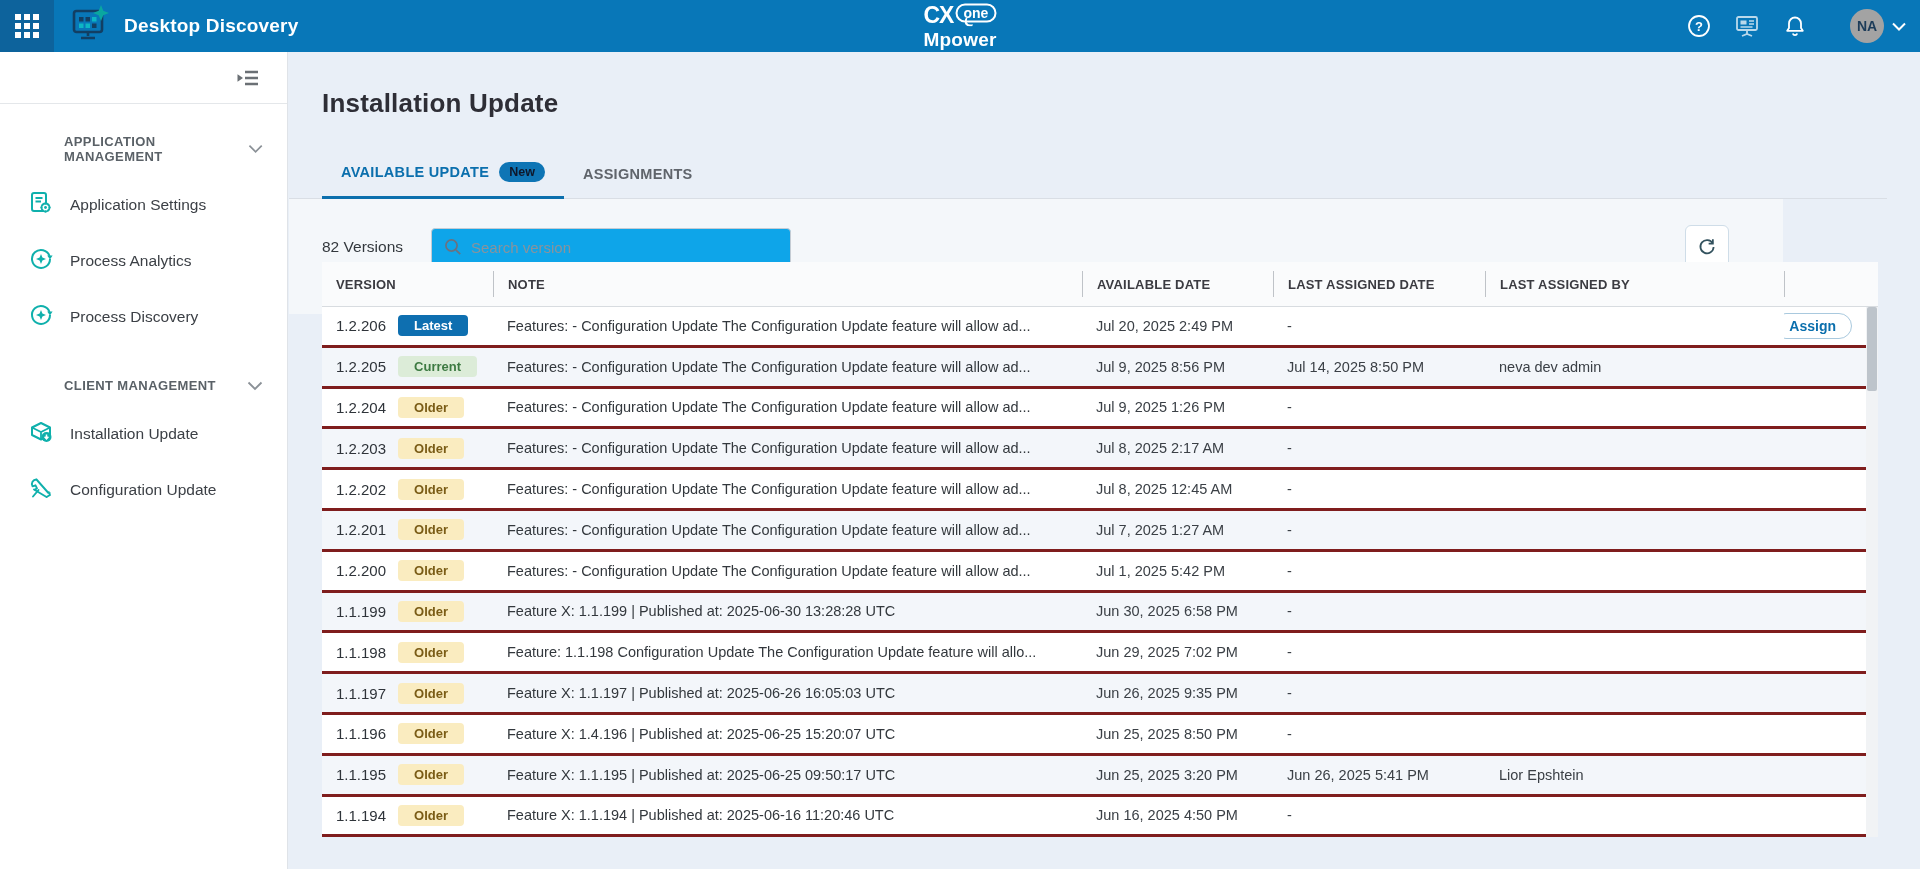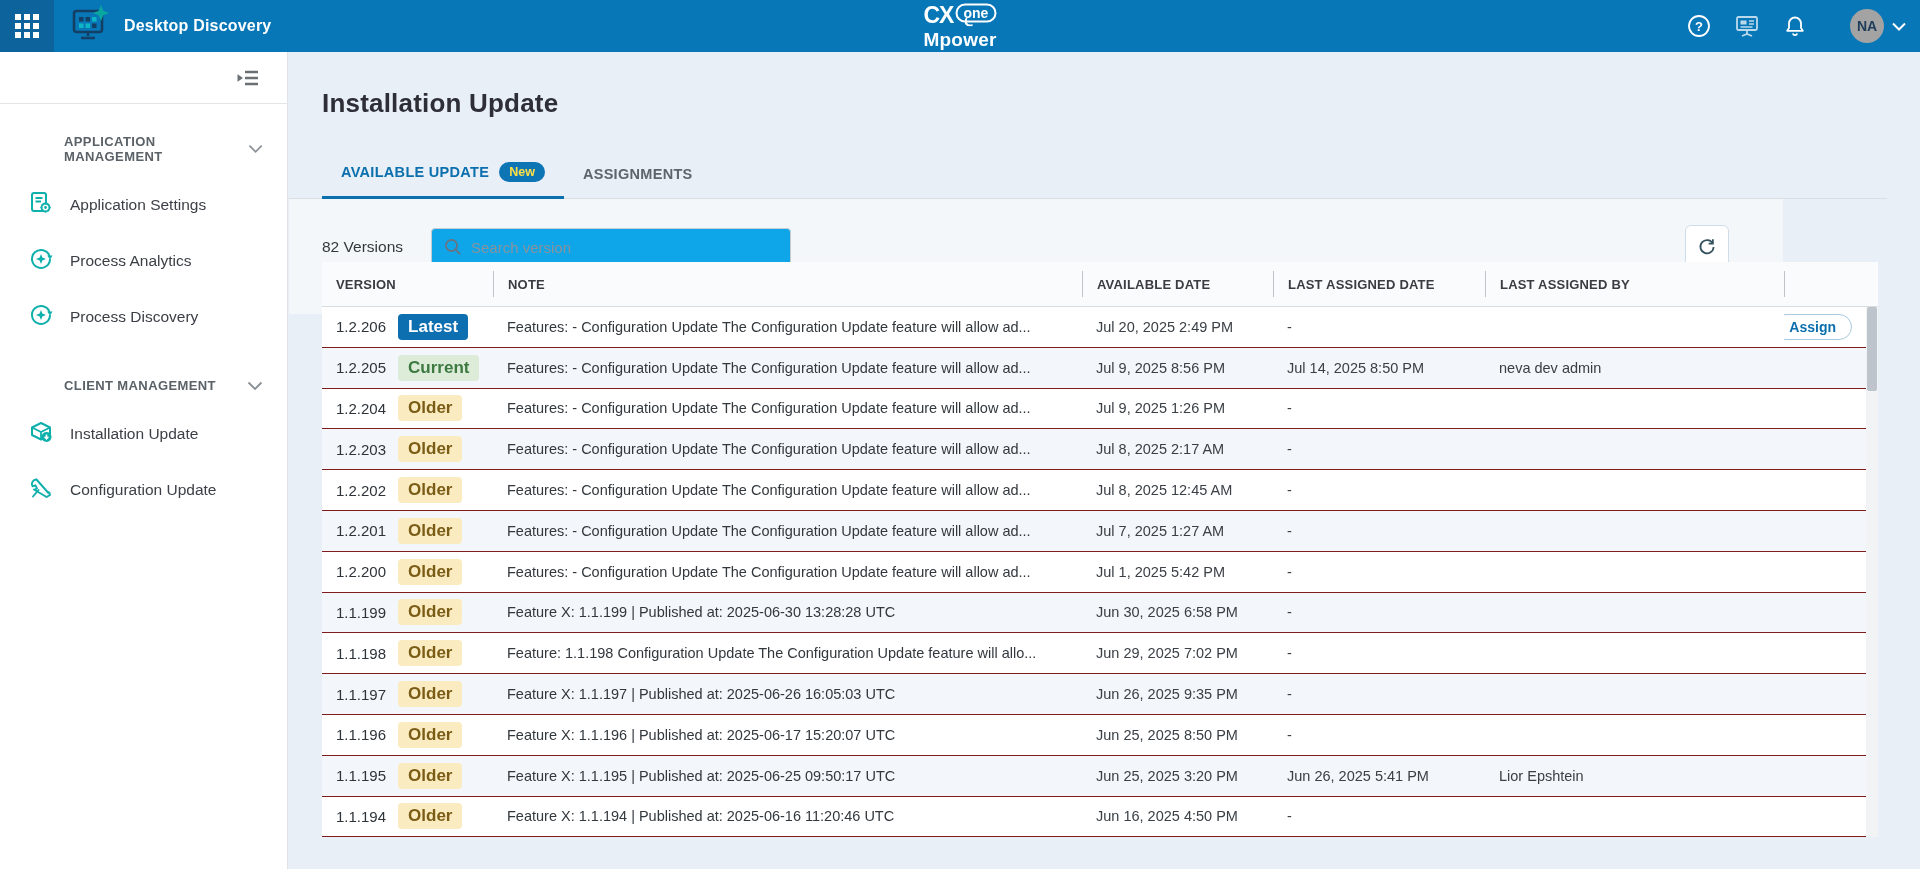--- a/index.html
+++ b/index.html
@@ -4,21 +4,21 @@
 <style>
   * { margin:0; padding:0; box-sizing:border-box; }
   html,body { width:1920px; height:869px; font-family:"Liberation Sans", sans-serif; background:#e9eff7; overflow:hidden; }
 
   
   .topbar { position:absolute; left:0; top:0; width:1920px; height:52px; background:#0877b8; display:flex; align-items:center; z-index:10; }
   .launcher { width:54px; height:52px; background:#0d639c; display:flex; align-items:center; justify-content:center; cursor:pointer; }
   .launcher-grid { display:grid; grid-template-columns:repeat(3,6px); grid-template-rows:repeat(3,6px); gap:3px; }
   .launcher-grid span { background:#fff; width:6px; height:6px; }
   .product { display:flex; align-items:center; gap:14px; margin-left:16px; }
-  .product-title { color:#fff; font-weight:bold; font-size:16px; letter-spacing:.2px; }
+  .product-title { color:#fff; font-weight:bold; font-size:19px; letter-spacing:.2px; }
 
   .logo { position:absolute; left:50%; top:50%; transform:translate(-50%,-50%); color:#fff; text-align:left; line-height:1; }
   .logo-top { display:flex; align-items:flex-start; }
   .logo-cx { font-weight:bold; font-size:23px; letter-spacing:-1px; }
   .logo-one { font-size:14px; font-weight:bold; border:2px solid #fff; border-radius:10px; padding:0 6px 1px 6px; margin-left:2px; position:relative; }
   .logo-one::after { content:""; position:absolute; left:7px; bottom:-6px; width:7px; height:7px; border-left:2px solid #fff; border-bottom:2px solid #fff; border-bottom-left-radius:6px; transform:skewX(-12deg); background:transparent; }
   .logo-mpower { font-size:19px; font-weight:bold; margin-top:3px; letter-spacing:.2px; }
 
   .topbar-right { position:absolute; right:14px; top:0; height:52px; display:flex; align-items:center; gap:22px; }
   .tb-icon { width:26px; height:26px; display:flex; align-items:center; justify-content:center; cursor:pointer; }
@@ -39,43 +39,43 @@
   
   .main { position:absolute; left:289px; top:52px; width:1631px; height:817px; }
   .page-title { position:absolute; left:33px; top:36px; font-size:26px; font-weight:600; color:#2e2e36; letter-spacing:.2px; }
 
   .tabs { position:absolute; left:33px; top:100px; height:46px; display:flex; align-items:flex-end; }
   .tabs-underline-base { position:absolute; left:0; top:146px; width:1598px; height:1px; background:#d9dee5; }
   .tab { position:relative; padding:0 19px 16px 19px; display:flex; align-items:center; gap:10px; cursor:pointer; }
   .tab .tab-label { font-size:14.5px; font-weight:bold; letter-spacing:.3px; color:#5f646b; }
   .tab.active .tab-label { color:#0b6fad;text-align:center; }
   .tab.active::after { content:""; position:absolute; left:0; right:0; bottom:-1px; height:3px; background:#0b6fad; }
-  .tab-badge { background:#0e75b5; color:#fde047; font-size:12.5px; font-weight:bold; border-radius:11px; padding:3px 10px; }
+  .tab-badge { background:#0e75b5; color:#0f172a; font-size:12.5px; font-weight:bold; border-radius:11px; padding:3px 10px; }
 
   .tab-panel { position:absolute; left:0; top:147px; width:1494px; height:115px; background:#f4f7fa; }
   .toolbar { position:absolute; left:33px; top:18px; right:42px; height:60px; display:flex; align-items:center; }
   .count-label { font-size:15.5px; color:#33383d; margin-right:28px; }
   .search-box { width:360px; height:38px; background:#0ea5e9; border:1px solid #c4ccd4; border-radius:4px; display:flex; align-items:center; padding:0 12px; gap:9px; }
   .search-box input { border:none; outline:none; flex:1; font-size:15px; color:#33383d; font-family:"Liberation Sans", sans-serif; background:transparent; }
   .search-box input::placeholder { color:#8a939c; }
   .refresh-btn { position:absolute; right:12px; top:8px; width:44px; height:44px; background:#fff; border:1px solid #cfdde8; border-radius:6px; display:flex; align-items:center; justify-content:center; cursor:pointer; }
 
   
   .table-card { position:absolute; left:33px; top:210px; width:1556px; background:#fff; }
   .thead { display:grid; grid-template-columns:171px 589px 191px 212px 299px 1fr; height:45px; align-items:center; background:#fafbfc; border-bottom:1px solid #d8dce0; }
   .th { font-size:13px; font-weight:bold; color:#3b3b41; letter-spacing:.2px; padding-left:14px; height:26px; display:flex; align-items:center; }
   .th + .th { border-left:1px solid #bfc3c8; }
   .tbody-wrap { display:flex; }
   .tbody { flex:1; }
-  .trow { display:grid; grid-template-columns:171px 589px 191px 212px 299px 1fr; height:40.8px; align-items:center; border-bottom:1px solid #7f1d1d; background:#fff; }
+  .trow { display:grid; grid-template-columns:171px 589px 191px 212px 299px 1fr; height:40.8px; align-items:center; border-bottom:3px solid #7f1d1d; background:#fff; }
   .trow.striped { background:#f3f6fa; }
   .cell { padding-left:14px; font-size:14.5px; color:#33383d; white-space:nowrap; overflow:hidden; }
   .cell-version { display:flex; align-items:center; gap:12px; }
   .version-num { font-size:15px; color:#2f343a; }
-  .badge { font-size:17px; border-radius:4px; padding:3px 10px; font-weight:bold; }
+  .badge { font-size:13px; border-radius:4px; padding:3px 16px; font-weight:bold; }
   .badge-latest { background:#0e6fb0; color:#fff; }
   .badge-current { background:#dcecd8; color:#3d7a42; font-weight:600; }
   .badge-older { background:#faecc0; color:#7a5c16; font-weight:600; }
   .cell-note { color:#33383d; }
   .cell-date { color:#3b4046; }
   .cell-action { display:flex; justify-content:flex-end; padding-right:14px; }
   .assign-btn { background:#fff; border:1px solid #a9c9de; color:#0b6fad; font-weight:bold; font-size:14px; border-radius:14px; padding:4px 15px; cursor:pointer; font-family:"Liberation Sans", sans-serif; }
   .vscroll { width:12px; background:#f1f3f5; position:relative; }
   .vscroll-thumb { position:absolute; top:0; left:1px; width:10px; height:84px; background:#bdc4cb; border-radius:2px; cursor:grab; }
 </style>
@@ -413,21 +413,21 @@
     <div class="cell cell-date"></div>
     <div class="cell cell-action">
       
     </div>
   </div>
           <div class="trow">
     <div class="cell cell-version">
       <span class="version-num">1.1.196</span>
       <span class="badge badge-older">Older</span>
     </div>
-    <div class="cell cell-note">Feature X: 1.1.196 | Published at: 2025-06-17 15:20:07 UTC</div>
+    <div class="cell cell-note">Feature X: 1.4.196 | Published at: 2025-06-25 15:20:07 UTC</div>
     <div class="cell cell-date">Jun 25, 2025 8:50 PM</div>
     <div class="cell cell-date">-</div>
     <div class="cell cell-date"></div>
     <div class="cell cell-action">
       
     </div>
   </div>
           <div class="trow striped">
     <div class="cell cell-version">
       <span class="version-num">1.1.195</span>

